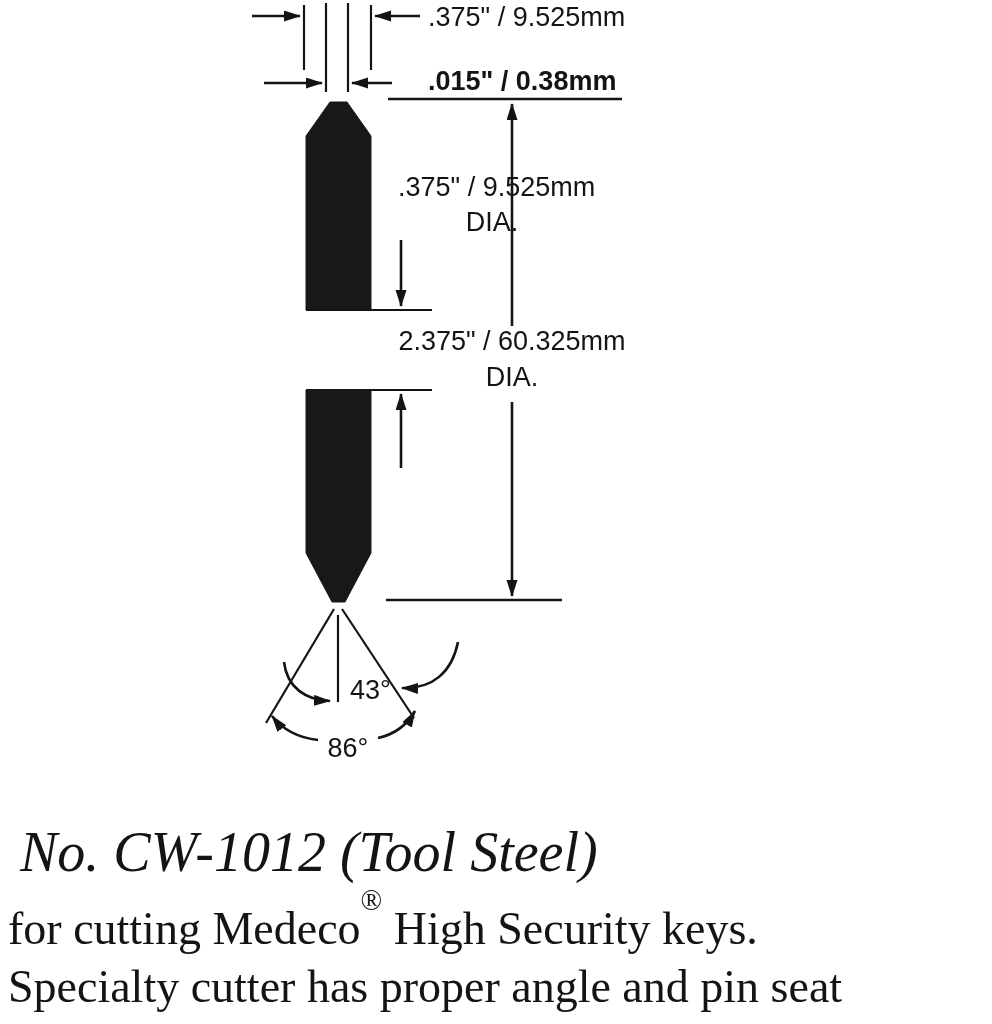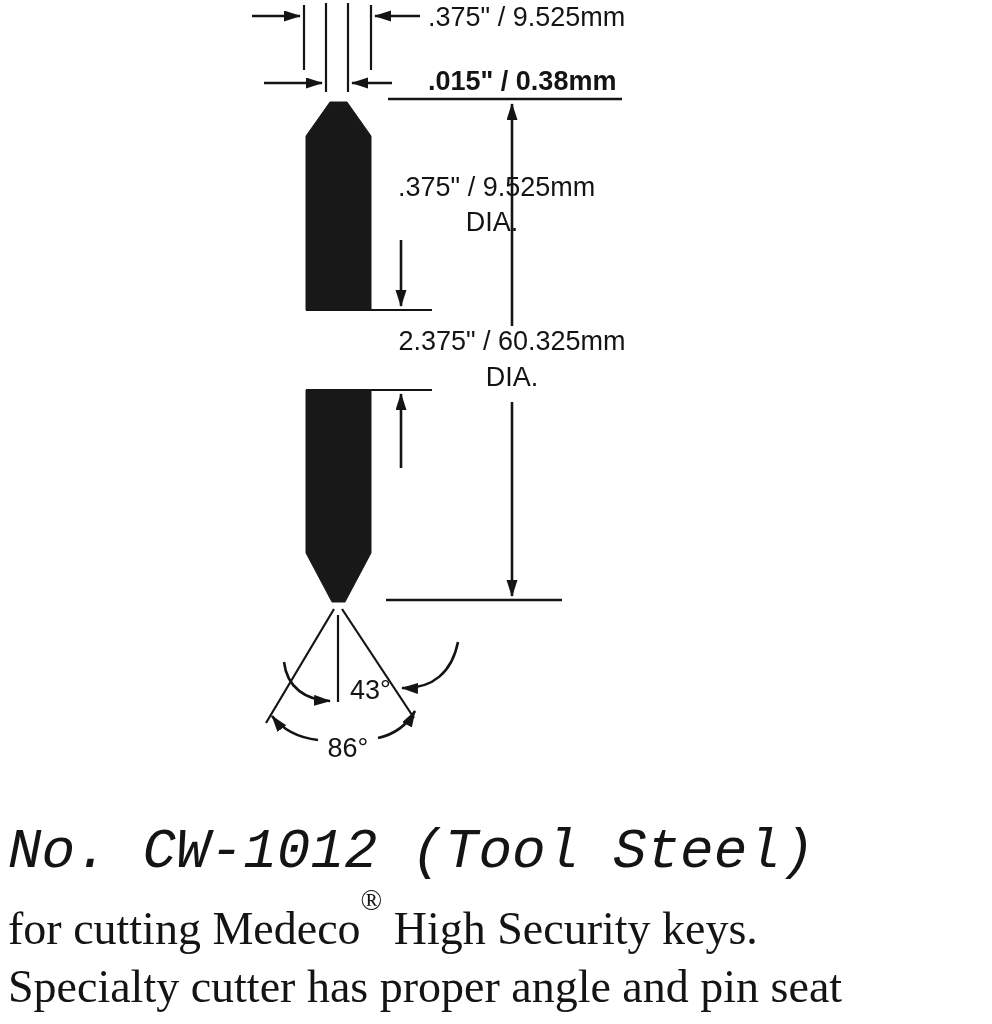--- a/index.html
+++ b/index.html
@@ -21,25 +21,25 @@
   }
   text.dim-bold{font-weight:bold;}
   .caption{
     position:absolute;
     left:8px;
     top:822px;
     width:984px;
     color:#141414;
   }
   .caption-title{
-    font-family:Liberation Mono, monospace;
+    font-family:Liberation Serif, serif;
     font-style:italic;
     font-size:56px;
     line-height:1.1;
-    margin:0 0 16px 0;
+    margin:0 0 16px 12px;
     white-space:nowrap;
   }
   .caption-body{
     font-family:"Liberation Serif",serif;
     font-size:46px;
     line-height:1.26;
     white-space:nowrap;
   }
   .reg{
     font-size:0.62em;

